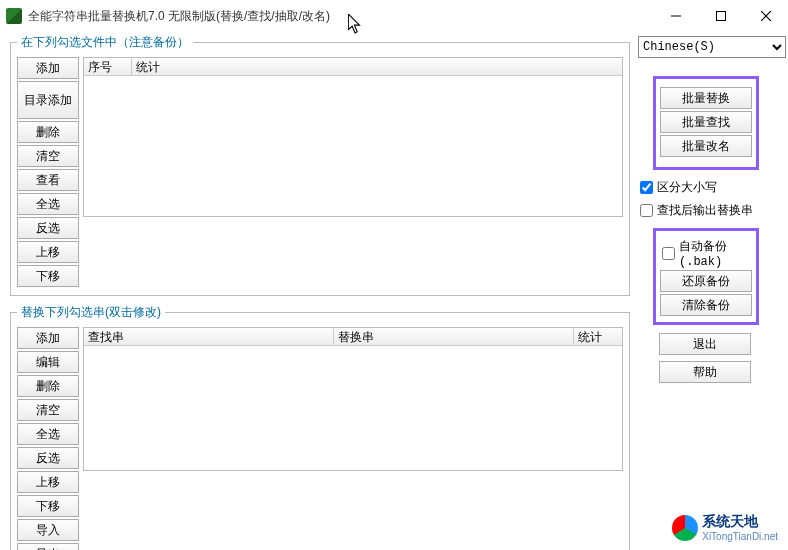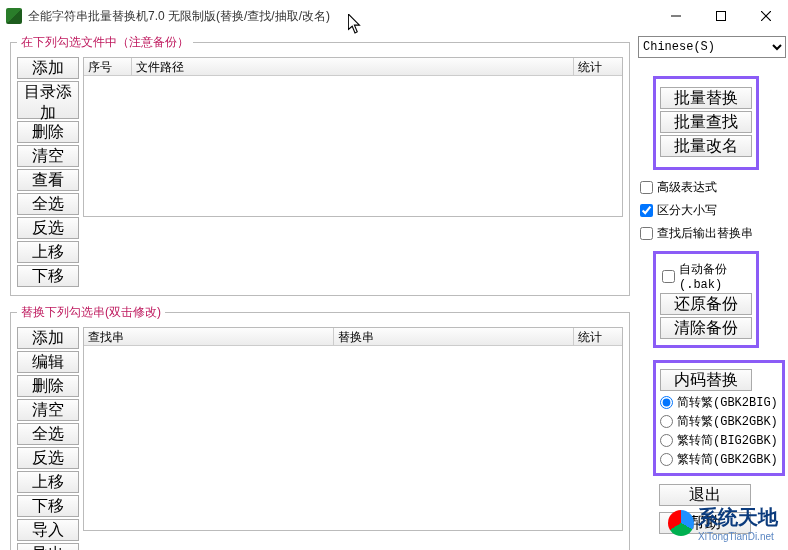--- a/index.html
+++ b/index.html
@@ -45,32 +45,32 @@
 
   fieldset.group {
     border: 1px solid #bbb;
     margin: 0 0 8px 0;
     padding: 6px;
     position: relative;
   }
   fieldset.group > legend {
     font-size: 12px;
     padding: 0 4px;
-    color: #be185d;
+    color: #0369a1;
   }
   .panelrow { display:flex; gap:4px; }
   .sidebtns {
     width: 62px;
     display:flex; flex-direction:column;
   }
   .btn {
     height: 22px;
     border: 1px solid #aaa;
     background: linear-gradient(#fdfdfd,#ececec);
-    font-size: 16px;
+    font-size: 12px;
     font-family: inherit;
     cursor: pointer;
     margin-bottom: 2px;
     padding: 0;
   }
   .btn.wide { width: 92px; align-self:center; }
   .listbox {
     flex:1;
     border: 1px solid #bbb;
     background:#fff;
@@ -86,21 +86,21 @@
   .listhdr > div {
     border-right:1px solid #ccc;
     padding: 1px 4px;
     white-space:nowrap;
     overflow:hidden;
   }
   .listhdr > div:last-child { border-right:none; }
   .listbody { flex:1; }
 
   .group1 .listbox { height: 160px; }
-  .group2 .listbox { height: 204px; }
+  .group2 .listbox { height: 144px; }
 
   select.lang {
     width: 148px;
     height: 22px;
     font-family: "Courier New", monospace;
     font-size: 12px;
     border:1px solid #888;
     background:#fff;
     margin-bottom:10px;
   }
@@ -185,21 +185,20 @@
           <button class="btn">清空</button>
           <button class="btn">查看</button>
           <button class="btn">全选</button>
           <button class="btn">反选</button>
           <button class="btn">上移</button>
           <button class="btn">下移</button>
         </div>
         <div class="listbox">
           <div class="listhdr">
             <div style="width:48px">序号</div>
-            <div style="flex:1">文件路径</div>
             <div style="width:48px">统计</div>
           </div>
           <div class="listbody"></div>
         </div>
       </div>
     </fieldset>
 
     <fieldset class="group group2">
       <legend> 替换下列勾选串(双击修改)</legend>
       <div class="panelrow">
@@ -233,65 +232,42 @@
       <option>Chinese(S)</option>
     </select>
 
     <fieldset class="rgroup" style="padding:8px 4px">
       <button class="btn wide">批量替换</button>
       <button class="btn wide">批量查找</button>
       <button class="btn wide">批量改名</button>
     </fieldset>
 
     <label class="chk">
-      <input type="checkbox" style="">
-      <span>高级表达式</span>
-    </label>
-    <label class="chk">
       <input type="checkbox" checked="" style="">
       <span>区分大小写</span>
     </label>
     <label class="chk">
       <input type="checkbox" style="">
       <span>查找后输出替换串</span>
     </label>
 
     <fieldset class="rgroup">
       <label class="chk">
         <input type="checkbox" style="">
         <span style="font-family:'Courier New','SimSun',monospace;">自动备份(.bak)</span>
       </label>
       <button class="btn wide">还原备份</button>
       <button class="btn wide">清除备份</button>
     </fieldset>
 
-    <fieldset class="rgroup">
-      <button class="btn wide">内码替换</button>
-      <label class="radiorow">
-        <input type="radio" name="enc" checked="" style="">
-        <span>简转繁(GBK2BIG)</span>
-      </label>
-      <label class="radiorow">
-        <input type="radio" name="enc" style="">
-        <span>简转繁(GBK2GBK)</span>
-      </label>
-      <label class="radiorow">
-        <input type="radio" name="enc" style="">
-        <span>繁转简(BIG2GBK)</span>
-      </label>
-      <label class="radiorow">
-        <input type="radio" name="enc" style="">
-        <span>繁转简(GBK2GBK)</span>
-      </label>
-    </fieldset>
 
     <button class="btn wide">退出</button>
     <button class="btn wide">帮助</button>
   </div>
 </div>
 
 <div class="watermark">
   <div class="logo"></div>
   <div>
-    <div style="font-size:20px;">系统天地</div>
+    <div style="font-size:14px;">系统天地</div>
     <div class="sub">XiTongTianDi.net</div>
   </div>
 </div>
 
 </body></html>

